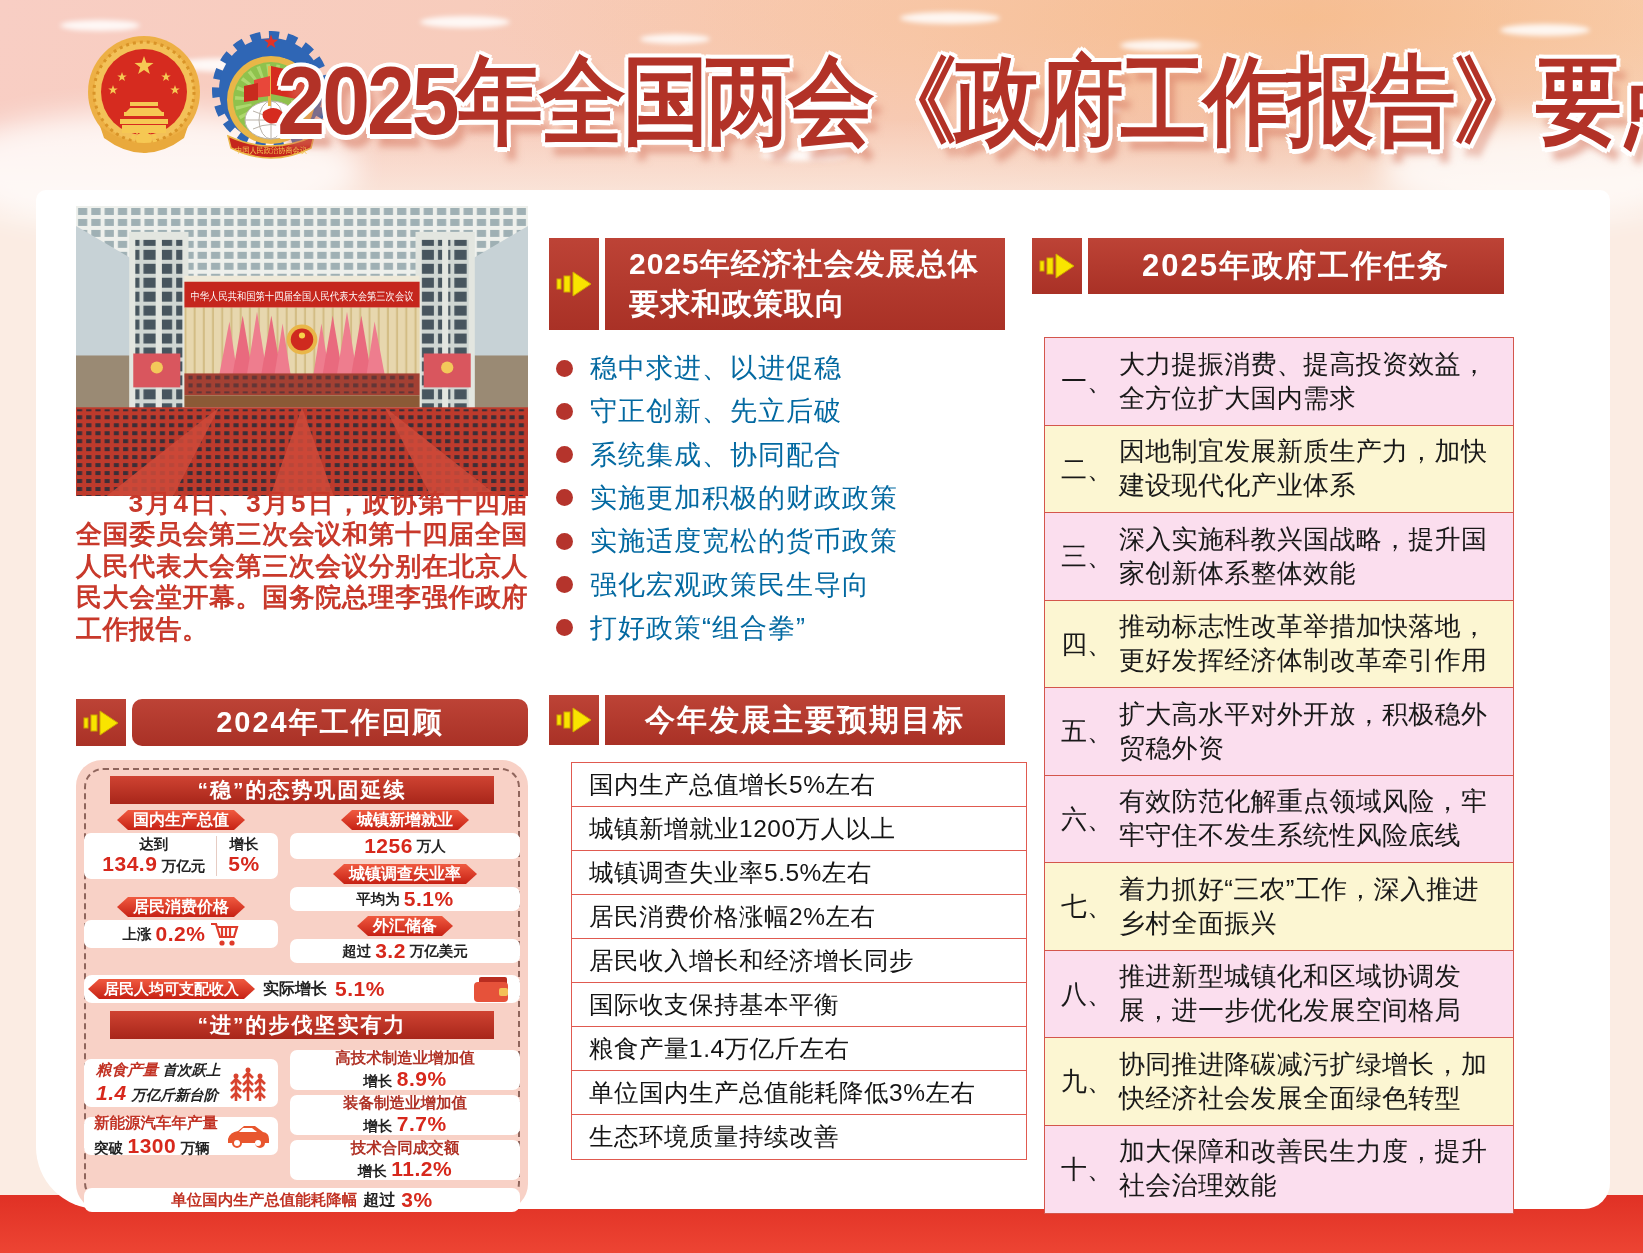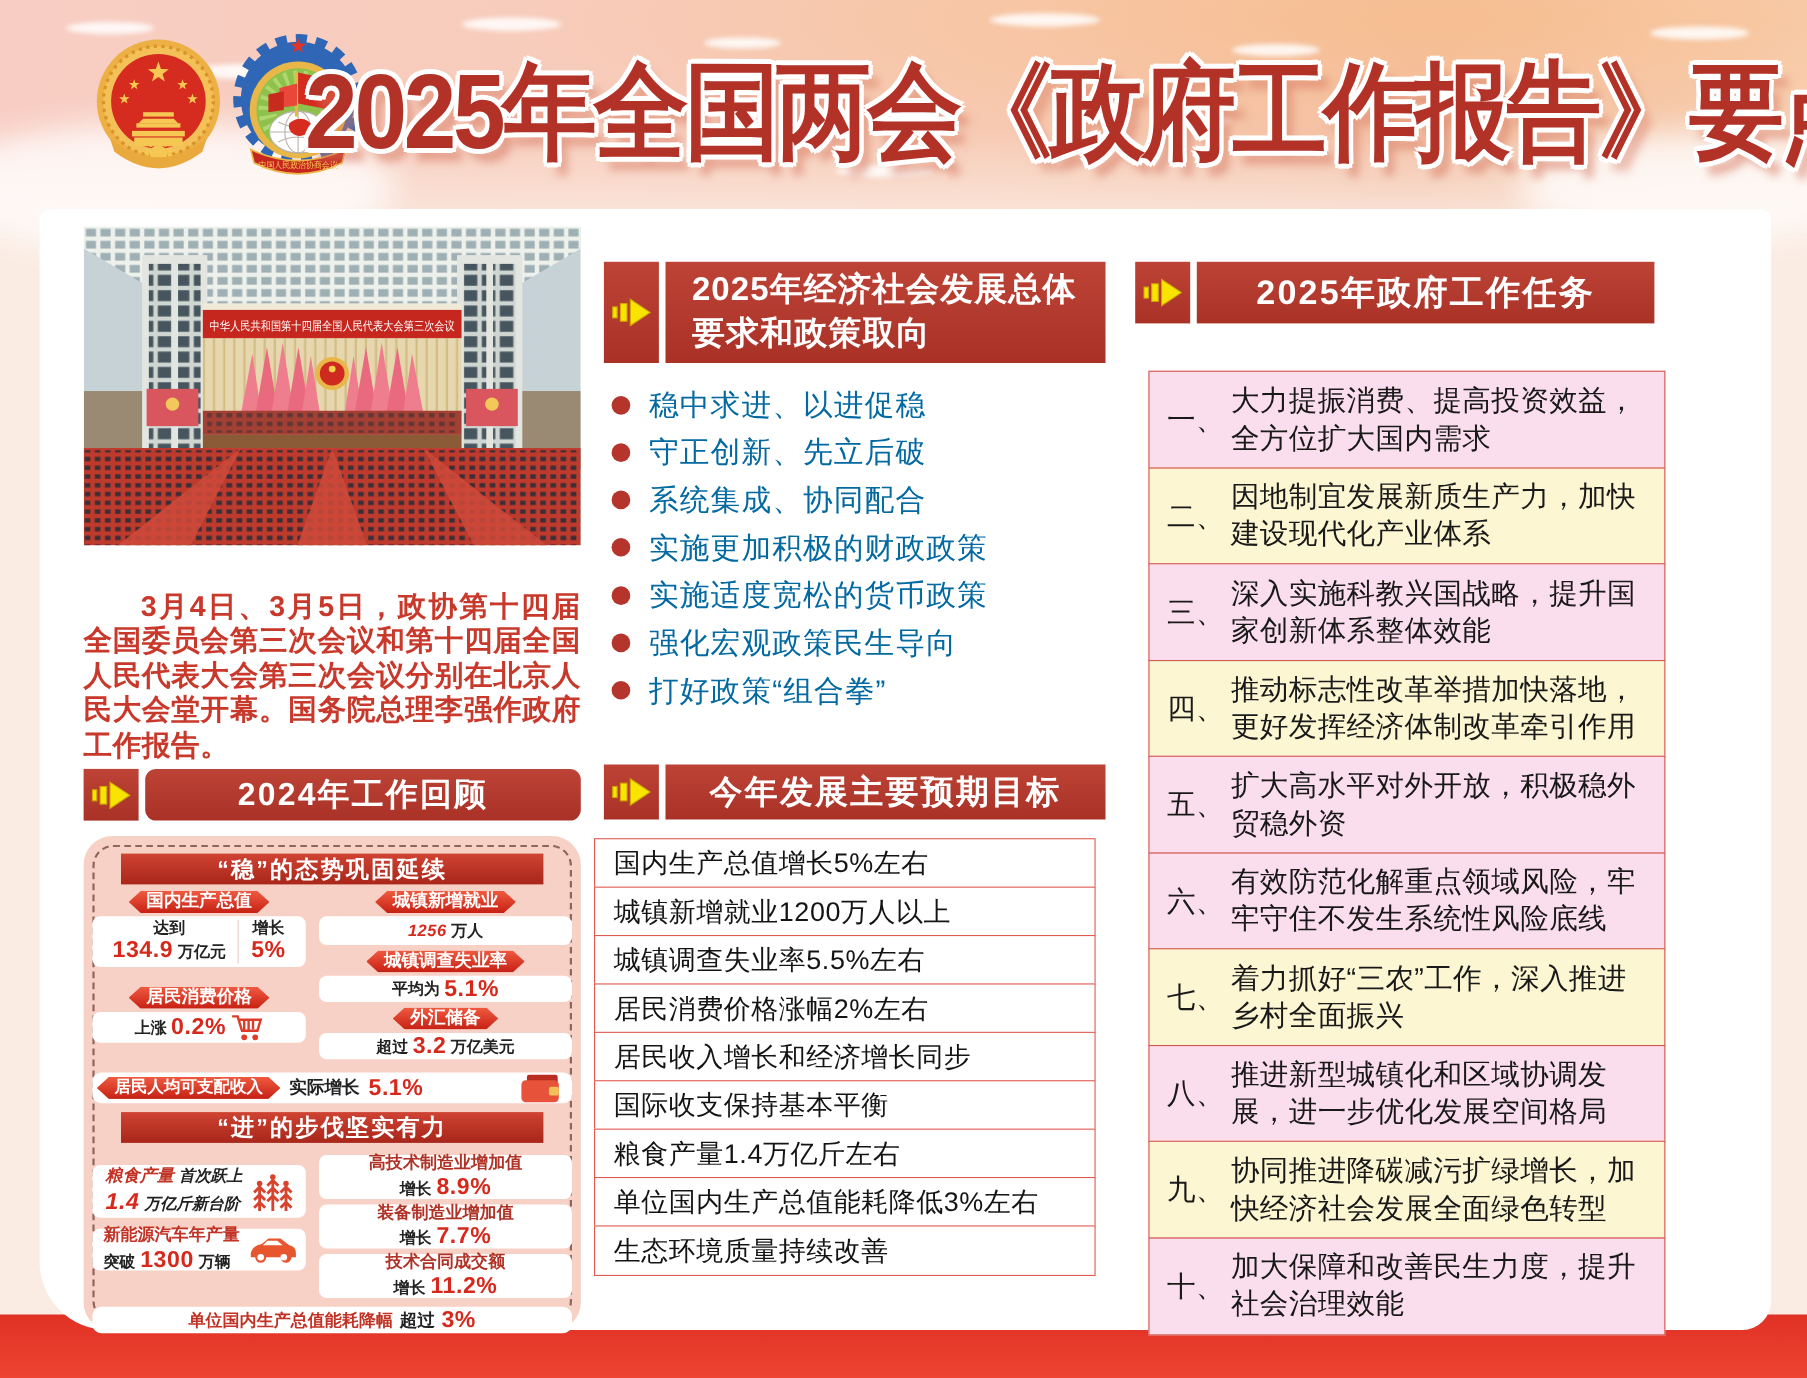--- a/index.html
+++ b/index.html
@@ -27,22 +27,22 @@
         9px 11px 7px rgba(213,118,94,.55);}
   .emblem{position:absolute;}
   
   .sec-head{position:absolute;display:flex;gap:6px;}
   .arrowbox{width:50px;flex:none;background:linear-gradient(180deg,#bd4336,#a93126);
             display:flex;align-items:center;justify-content:center;}
   .sec-banner{flex:1;background:linear-gradient(180deg,#bd4336,#a93126);color:#fff;
             display:flex;align-items:center;justify-content:center;font-weight:800;}
   
   .photo{position:absolute;left:76px;top:206px;width:452px;height:290px;overflow:hidden;}
-  .intro{position:absolute;left:76px;top:536px;width:452px;font-size:26px;line-height:1.21;
-         font-weight:700;color:#c8392b;text-align:justify;text-indent:2em;letter-spacing:.5px;}
+  .intro{position:absolute;left:76px;top:490px;width:452px;font-size:26px;line-height:1.21;
+         font-weight:700;color:#c8392b;text-align:justify;text-indent:2em;letter-spacing:.5px;font-family:Liberation Mono, monospace;}
   .head-review{left:76px;top:699px;width:452px;height:47px;}
   .head-review .sec-banner{font-size:29px;letter-spacing:2px;border-radius:10px;}
   .panel{position:absolute;left:76px;top:760px;width:452px;height:450px;background:#f8d1c6;
          border-radius:26px;}
   .panel-dash{position:absolute;inset:8px;border:2px dashed #8f655c;border-radius:19px;pointer-events:none;}
   .panel-body{position:relative;height:100%;box-sizing:border-box;padding:16px 8px 0;
               display:flex;flex-direction:column;}
   .subhead{align-self:center;width:88%;height:30px;margin-bottom:6px;
            background:linear-gradient(180deg,#cf4332,#a8261a);color:#fff;font-size:21px;
            font-weight:800;letter-spacing:2px;display:flex;align-items:center;justify-content:center;}
@@ -82,21 +82,21 @@
   .head-policy{left:549px;top:238px;width:456px;height:92px;}
   .head-policy .sec-banner{font-size:30px;justify-content:flex-start;padding-left:24px;
                            line-height:1.32;letter-spacing:1px;}
   .bullets{position:absolute;left:556px;top:350px;width:450px;height:296px;
            display:flex;flex-direction:column;justify-content:space-between;}
   .bullet{display:flex;align-items:center;gap:17px;}
   .dot{width:17px;height:17px;border-radius:50%;background:#b5342c;flex:none;}
   .bullet span{font-size:27px;color:#0369a1;font-weight:500;letter-spacing:1px;}
   .head-targets{left:549px;top:695px;width:456px;height:50px;}
   .head-targets .sec-banner{font-size:30px;letter-spacing:2px;}
-  .targets{position:absolute;left:540px;top:762px;width:456px;}
+  .targets{position:absolute;left:571px;top:762px;width:456px;}
   .target-row{box-sizing:border-box;height:45.5px;margin-top:-1.5px;border:1.5px solid #e05a50;
               background:#fff;display:flex;align-items:center;padding-left:17px;
               font-size:24.5px;color:#141414;letter-spacing:.5px;}
   .target-row:first-child{margin-top:0;}
   
   .head-tasks{left:1032px;top:238px;width:472px;height:56px;}
   .head-tasks .sec-banner{font-size:31px;letter-spacing:2px;}
   .tasks{position:absolute;left:1044px;top:337px;width:470px;}
   .task{box-sizing:border-box;height:89px;margin-top:-1.5px;border:1.5px solid #d4564c;
         display:flex;align-items:center;padding:0 12px 0 16px;}
@@ -290,21 +290,21 @@
                 <circle cx="13" cy="22" r="2.6" fill="#df3b2a"></circle>
                 <circle cx="23" cy="22" r="2.6" fill="#df3b2a"></circle>
               </svg>
             </div>
           </div>
         </div>
         <div class="colB">
           <div class="stat-block">
             <div class="hex">城镇新增就业</div>
             <div class="scard slim">
-              <span class="v" style="font-size:15px;font-style:italic;">1256</span>
+              <span class="v" style="font-size:21px;">1256</span>
               <span class="u">万人</span>
             </div>
           </div>
           <div class="stat-block gapB">
             <div class="hex">城镇调查失业率</div>
             <div class="scard slim24">
               <span class="k">平均为</span>
               <span class="v">5.1%</span>
             </div>
           </div>

